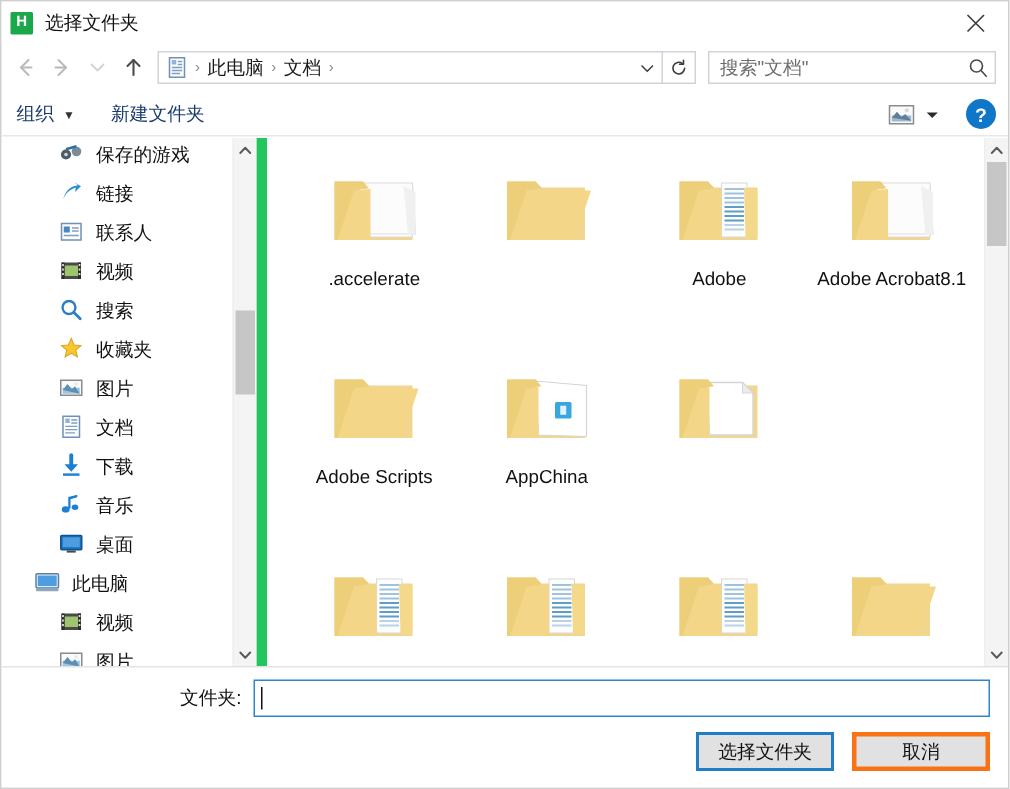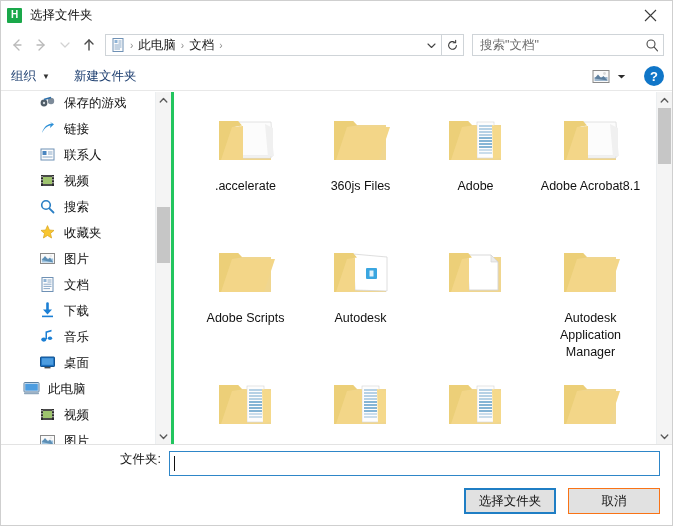--- a/index.html
+++ b/index.html
@@ -50,21 +50,21 @@
   .view-icon{width:22px;height:18px;display:flex;align-items:center;justify-content:center;}
   .view-caret{width:18px;height:18px;display:flex;align-items:center;justify-content:center;
               font-size:8px;color:#222;}
   .help-btn{width:20px;height:20px;border-radius:50%;background:#1076c8;color:#fff;
             display:flex;align-items:center;justify-content:center;font-size:13px;
             font-weight:bold;margin-left:14px;line-height:1;}
   .tb-sep{position:absolute;left:0;right:0;bottom:0;height:1px;background:#e8e8e8;}
 
   
   .content{position:absolute;left:0;right:0;top:91px;bottom:81px;display:flex;}
-  .sidebar{width:170px;position:relative;background:#fff;overflow:hidden;border-right:3px solid #22c55e;font-family:Liberation Serif, serif;}
+  .sidebar{width:170px;position:relative;background:#fff;overflow:hidden;border-right:7px solid #22c55e;font-family:Liberation Serif, serif;}
   .sidelist{position:absolute;left:0;top:0;right:16px;bottom:0;overflow:hidden;}
   .side-item{height:26px;display:flex;align-items:center;font-size:12.5px;color:#111;padding-left:22px;
              box-sizing:border-box;white-space:nowrap;}
   .side-item.lvl2{padding-left:38px;}
   .side-ico{width:18px;height:18px;margin-right:7px;flex:none;position:relative;}
   .side-ico svg{display:block;}
 
   
   .vscroll{position:absolute;right:0;top:0;bottom:0;width:16px;background:#f4f4f4;
            border-left:1px solid #eceff1;box-sizing:border-box;}
@@ -80,28 +80,28 @@
   .fitem{width:115px;height:132px;display:flex;flex-direction:column;align-items:center;
          box-sizing:border-box;}
   .fitem .ic{width:66px;height:62px;position:relative;margin-top:8px;}
   .fitem .nm{margin-top:8px;width:108px;text-align:center;font-size:12.5px;color:#111;
              line-height:17px;word-wrap:break-word;}
   .fitem.clip{height:60px;overflow:hidden;}
 
   
   .bottom{position:absolute;left:0;right:0;bottom:0;height:81px;background:#fff;}
   .bottom-sep{height:1px;background:#e3e3e3;}
-  .fname-row{display:flex;align-items:flex-start;height:34px;padding:6px 12px 0 0;box-sizing:border-box;}
+  .fname-row{display:flex;align-items:center;height:34px;padding:6px 12px 0 0;box-sizing:border-box;}
   .fname-label{width:160px;text-align:right;padding-right:8px;font-size:12.5px;color:#111;}
   .fname-input{flex:1;height:25px;border:1px solid #2e86c8;background:#fff;box-sizing:border-box;
                display:flex;align-items:center;padding-left:4px;}
   .caret-bar{width:1px;height:15px;background:#111;}
   .btn-row{display:flex;justify-content:flex-end;align-items:center;padding:9px 12px 0 0;}
   .btn{height:26px;min-width:92px;display:flex;align-items:center;justify-content:center;
-       font-size:12.5px;color:#111;background:#e1e1e1;border:1px solid #f97316;box-sizing:border-box;}
+       font-size:12.5px;color:#111;background:#e1e1e1;border:3px solid #f97316;box-sizing:border-box;}
   .btn.primary{background:#e1e1e1;border:2px solid #1f7ec4;margin-right:12px;}
 
   svg{shape-rendering:geometricPrecision;}
 </style>
 </head>
 <body>
 
 <div class="dialog">
 
   <div class="titlebar">
@@ -389,21 +389,20 @@
                   <path d="M52 16 L60 20 L60 48 L55 49 Z" fill="#f0f0f0"></path>
                 </svg></div>
               <div class="nm">.accelerate</div>
             </div>
             <div class="fitem">
               <div class="ic"><svg width="66" height="62" viewBox="0 0 66 62">
                   <path d="M6 13 L25 13 L29 17 L58 17 L58 52 L6 52 Z" fill="#f0d68f"></path>
                   <path d="M8 52 L19 19 L62 19 L51 52 Z" fill="#f3d688"></path>
                   <path d="M6 13 L25 13 L29 17.5 L19 19 L8 52 L6 52 Z" fill="#eccf78"></path>
                 </svg></div>
-              <div class="nm">360js Files</div>
             </div>
             <div class="fitem">
               <div class="ic"><svg width="66" height="62" viewBox="0 0 66 62">
                   <path d="M6 13 L25 13 L29 17 L58 17 L58 52 L6 52 Z" fill="#f0d68f"></path>
                   <rect x="34" y="14" width="17" height="36" fill="#fdfdfd" stroke="#d9d9d9" stroke-width="0.7"></rect>
                   <path d="M36 18 H49 M36 21 H49 M36 24 H49 M36 27 H49" stroke="#9fc2dd" stroke-width="1.4"></path>
                   <path d="M36 30 H49 M36 33 H49 M36 36 H49 M36 39 H49" stroke="#5e9dc8" stroke-width="1.4"></path>
                   <path d="M36 42 H49 M36 45 H49" stroke="#b9d2e5" stroke-width="1.4"></path>
                   <path d="M8 52 L19 19 L34 18 L34 52 Z" fill="#f3d688"></path>
                   <path d="M6 13 L25 13 L29 17.5 L19 19 L8 52 L6 52 Z" fill="#eccf78"></path>
@@ -434,38 +433,30 @@
             </div>
             <div class="fitem">
               <div class="ic"><svg width="66" height="62" viewBox="0 0 66 62">
                   <path d="M6 13 L25 13 L29 17 L58 17 L58 52 L6 52 Z" fill="#f0d68f"></path>
                   <path d="M25 14 L59 17 L59 51 L27 50 Z" fill="#ffffff" stroke="#d5d5d5" stroke-width="0.8"></path>
                   <rect x="38" y="28" width="11" height="11" rx="1" fill="#3aa6e0"></rect>
                   <path d="M41.5 30.5 h4 v6 h-4 z" fill="#ffffff" opacity="0.85"></path>
                   <path d="M8 52 L19 19 L27 18 L27 51 Z" fill="#f3d688"></path>
                   <path d="M6 13 L25 13 L29 17.5 L19 19 L8 52 L6 52 Z" fill="#eccf78"></path>
                 </svg></div>
-              <div class="nm">Autodesk</div>
+              <div class="nm">AppChina</div>
             </div>
             <div class="fitem">
               <div class="ic"><svg width="66" height="62" viewBox="0 0 66 62">
                   <path d="M6 13 L25 13 L29 17 L58 17 L58 52 L6 52 Z" fill="#f0d68f"></path>
                   <path d="M24 15 L48 15 L55 22 L55 50 L26 50 Z" fill="#ffffff" stroke="#d5d5d5" stroke-width="0.9"></path>
                   <path d="M48 15 L55 22 L48 22 Z" fill="#ececec" stroke="#d5d5d5" stroke-width="0.7"></path>
                   <path d="M8 52 L19 19 L26 18 L26 51 Z" fill="#f3d688"></path>
                   <path d="M6 13 L25 13 L29 17.5 L19 19 L8 52 L6 52 Z" fill="#eccf78"></path>
                 </svg></div>
-            </div>
-            <div class="fitem">
-              <div class="ic"><svg width="66" height="62" viewBox="0 0 66 62">
-                  <path d="M6 13 L25 13 L29 17 L58 17 L58 52 L6 52 Z" fill="#f0d68f"></path>
-                  <path d="M8 52 L19 19 L62 19 L51 52 Z" fill="#f3d688"></path>
-                  <path d="M6 13 L25 13 L29 17.5 L19 19 L8 52 L6 52 Z" fill="#eccf78"></path>
-                </svg></div>
-              <div class="nm">Autodesk Application Manager</div>
             </div>
           </div>
           <div class="frow">
             <div class="fitem clip">
               <div class="ic"><svg width="66" height="62" viewBox="0 0 66 62">
                   <path d="M6 13 L25 13 L29 17 L58 17 L58 52 L6 52 Z" fill="#f0d68f"></path>
                   <rect x="34" y="14" width="17" height="36" fill="#fdfdfd" stroke="#d9d9d9" stroke-width="0.7"></rect>
                   <path d="M36 18 H49 M36 21 H49 M36 24 H49 M36 27 H49" stroke="#9fc2dd" stroke-width="1.4"></path>
                   <path d="M36 30 H49 M36 33 H49 M36 36 H49 M36 39 H49" stroke="#5e9dc8" stroke-width="1.4"></path>
                   <path d="M36 42 H49 M36 45 H49" stroke="#b9d2e5" stroke-width="1.4"></path>

